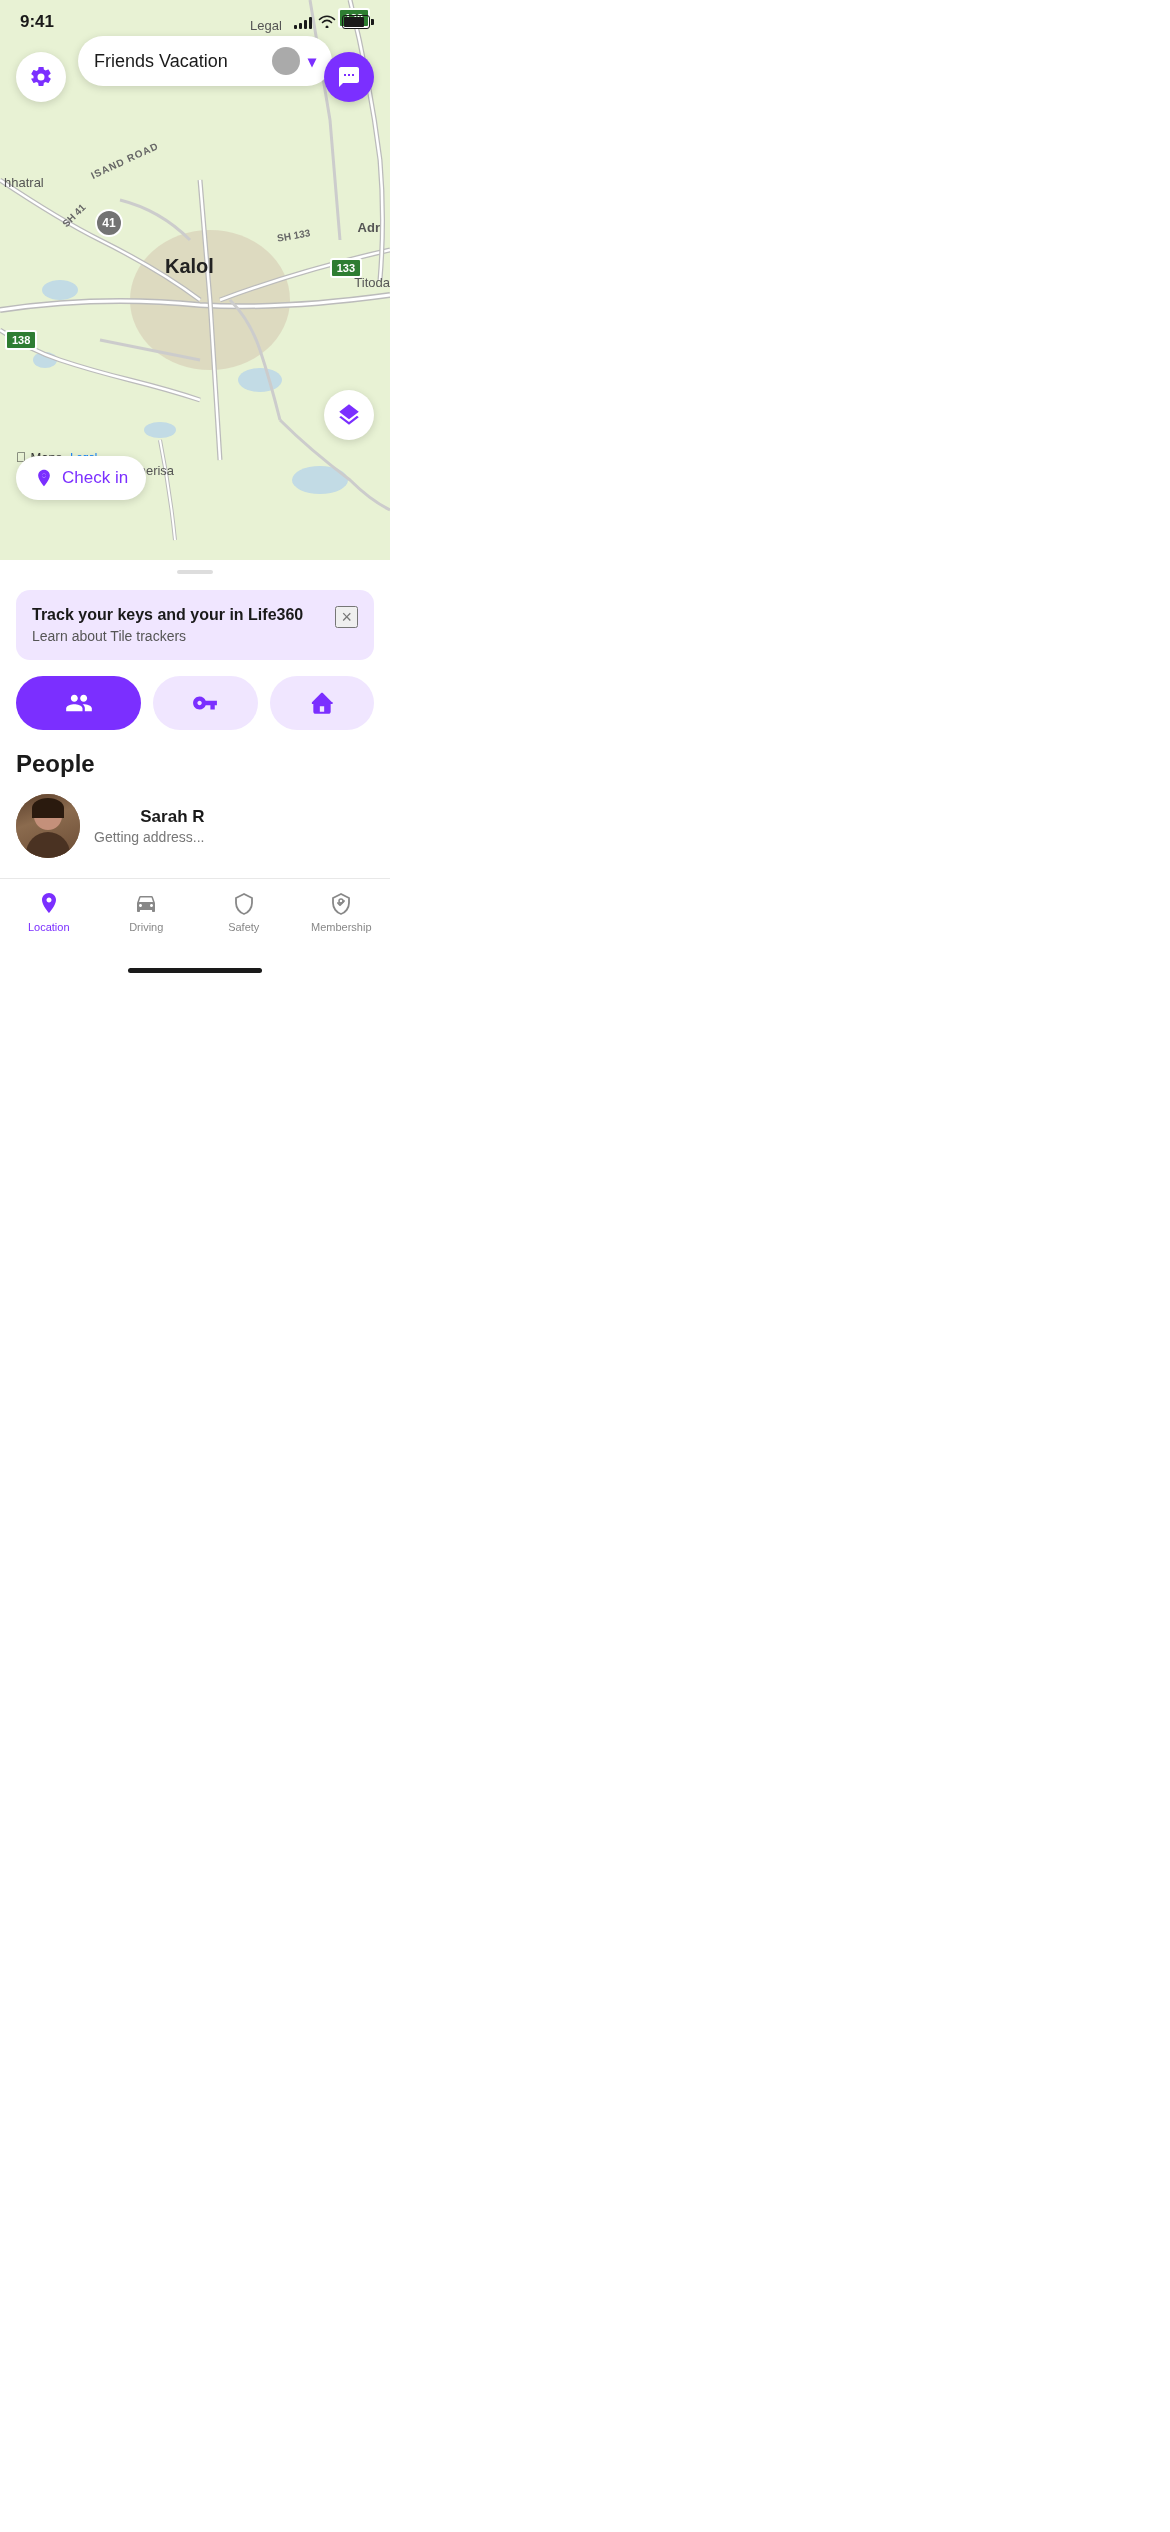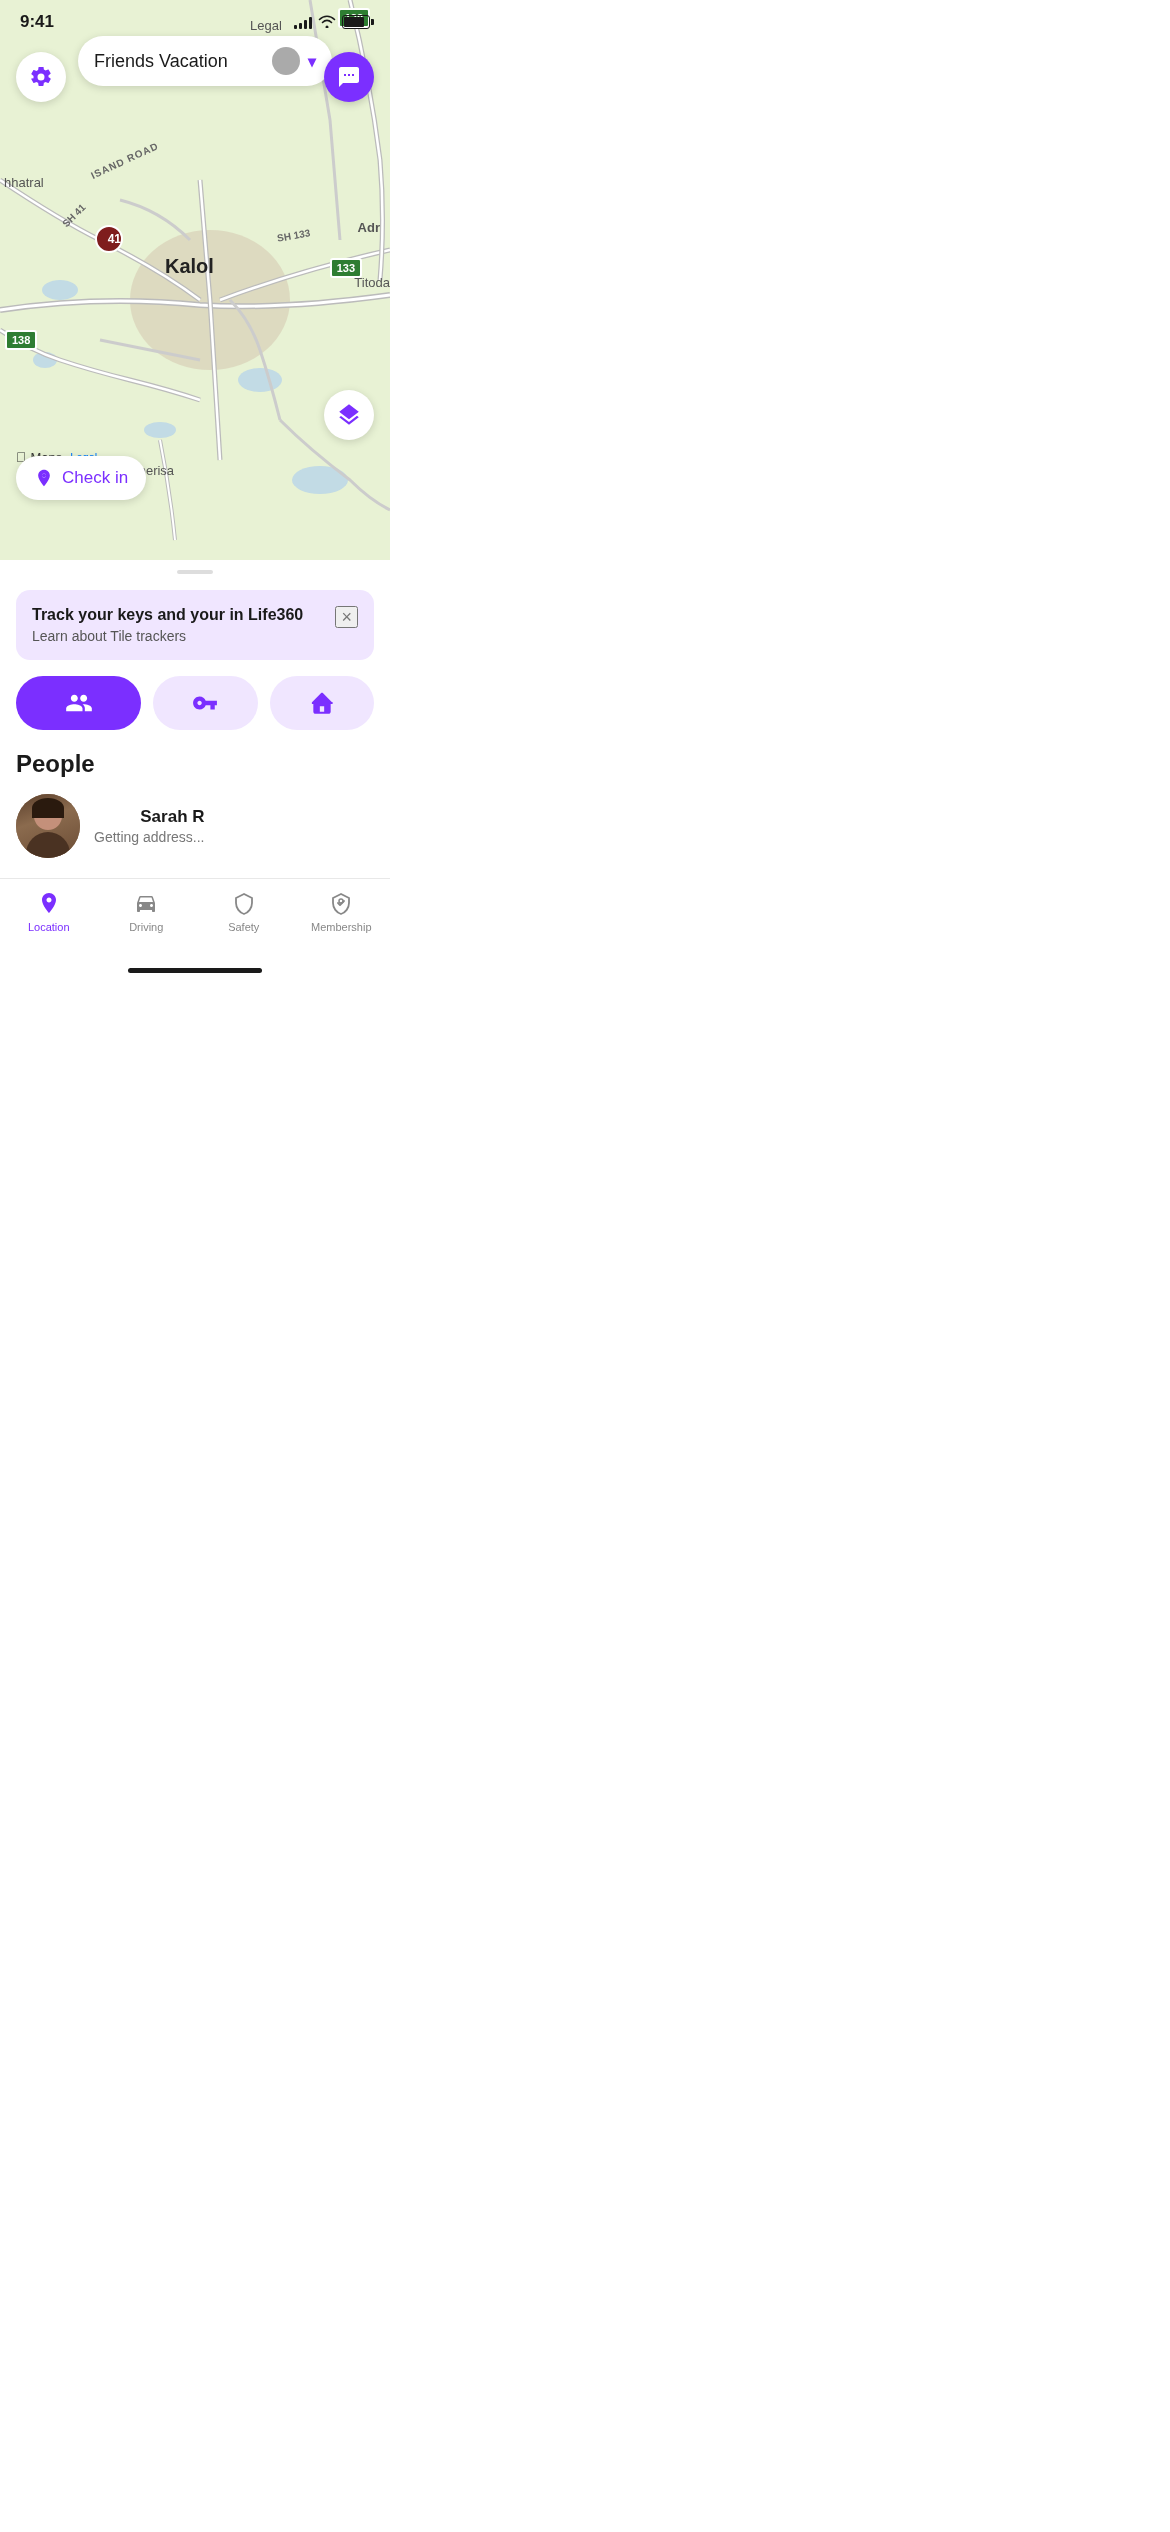--- a/index.html
+++ b/index.html
@@ -198,33 +198,33 @@
       top: 8px;
       right: 20px;
     }
 
     .sign-138-left {
       top: 330px;
       left: 5px;
     }
 
     .sign-41 {
-      top: 225px;
+      top: 209px;
       left: 95px;
-      background: #7f1d1d;
+      background: #737373;
       border: 2px solid white;
       border-radius: 50%;
       width: 28px;
       height: 28px;
       font-size: 12px;
       font-weight: 700;
       color: white;
       display: flex;
       align-items: center;
-      justify-content: flex-end;
+      justify-content: center;
     }
 
     .sign-133 {
       top: 258px;
       right: 28px;
       background: #2e7d32;
       border: 2px solid white;
       border-radius: 3px;
       padding: 2px 5px;
       font-size: 11px;

